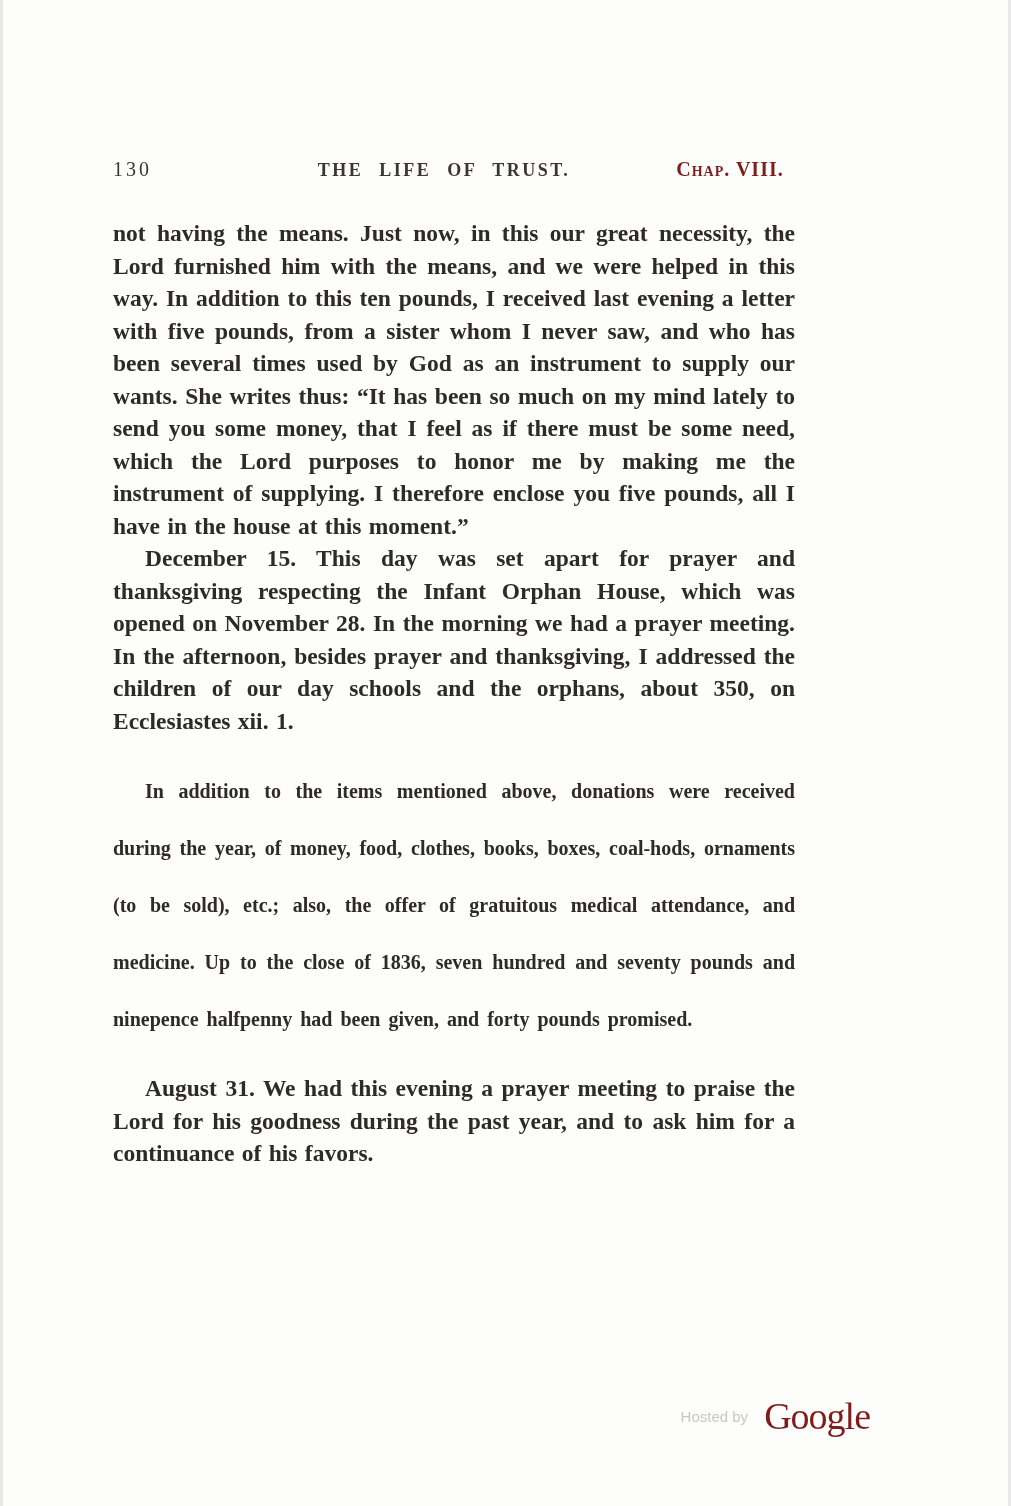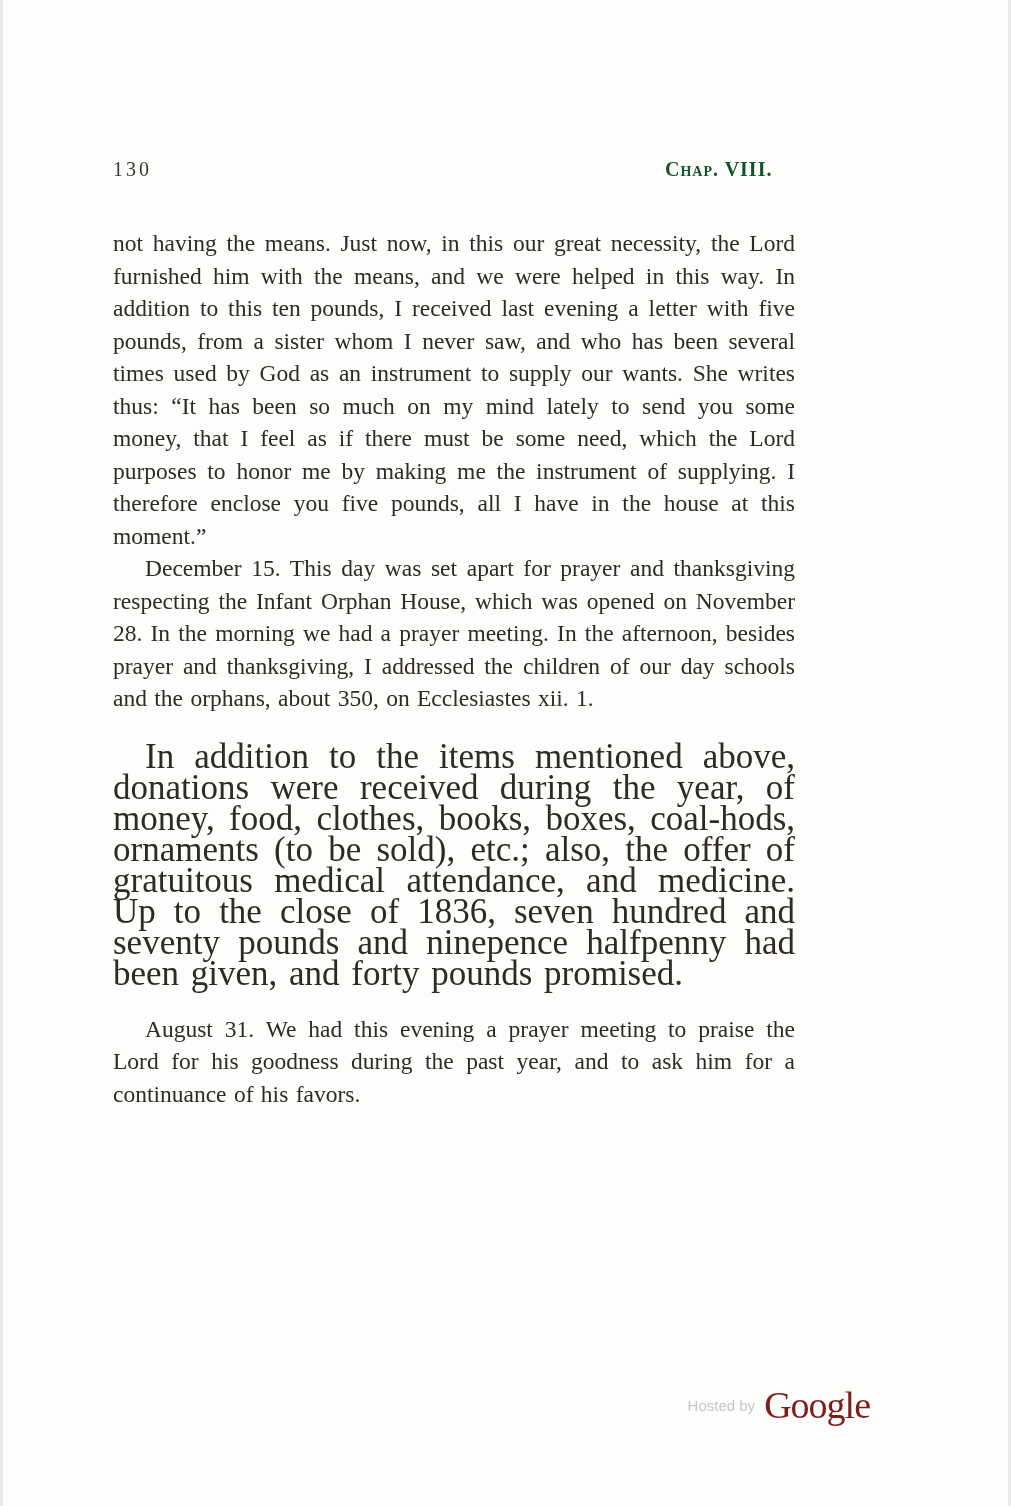--- a/index.html
+++ b/index.html
@@ -40,56 +40,57 @@
     flex: 1;
     text-align: center;
     font-size: 18px;
     letter-spacing: 2.5px;
     word-spacing: 9px;
     font-weight: bold;
     color: #3a3633;
   }
   .chapter-label {
     width: 130px;
-    text-align: left;
+    text-align: center;
     font-variant: small-caps;
     font-size: 20px;
     letter-spacing: 1px;
     font-weight: bold;
-    color: #14532d;
+    color: #7f1d1d;
   }
   .page-body {
-    margin-top: 46px;
+    margin-top: 36px;
     font-size: 23.5px;
     line-height: 32.5px;
     text-align: justify;
     word-spacing: 1.5px;
+    font-weight: bold;
   }
   .page-body p {
     margin: 0;
   }
   p.indent {
     text-indent: 32px;
   }
   p.wide {
-    font-size: 35px;
-    line-height: 31px;
+    font-size: 20px;
+    line-height: 57px;
     word-spacing: 3px;
     margin-top: 26px;
   }
   p.last {
     margin-top: 24px;
   }
   .watermark {
     position: absolute;
     right: 138px;
-    bottom: 79px;
+    bottom: 68px;
     display: flex;
     align-items: center;
-    gap: 9px;
+    gap: 16px;
     font-family: "Liberation Sans", sans-serif;
     user-select: none;
   }
   .hosted-by {
     font-size: 15px;
     color: #c7c7c7;
   }
   .google-logo {
     font-size: 38px;
     color: #7f1d1d;
@@ -99,20 +100,21 @@
 </style>
 </head>
 <body>
 
 <div class="page">
 
   <div class="content">
 
     <header class="page-header">
       <span class="page-number">130</span>
+      <span class="running-title">THE LIFE OF TRUST.</span>
       <span class="chapter-label">Chap. VIII.</span>
     </header>
 
     <main class="page-body">
       <p class="para">not having the means.  Just now, in this our great necessity, the Lord furnished him with the means, and we were helped in this way.  In addition to this ten pounds, I received last evening a letter with five pounds, from a sister whom I never saw, and who has been several times used by God as an instrument to supply our wants.  She writes thus: “It has been so much on my mind lately to send you some money, that I feel as if there must be some need, which the Lord purposes to honor me by making me the instrument of supplying.  I therefore enclose you five pounds, all I have in the house at this moment.”</p>
       <p class="para indent">December 15.  This day was set apart for prayer and thanksgiving respecting the Infant Orphan House, which was opened on November 28.  In the morning we had a prayer meeting.  In the afternoon, besides prayer and thanksgiving, I addressed the children of our day schools and the orphans, about 350, on Ecclesiastes xii. 1.</p>
       <p class="para indent wide">In addition to the items mentioned above, donations were received during the year, of money, food, clothes, books, boxes, coal-hods, ornaments (to be sold), etc.; also, the offer of gratuitous medical attendance, and medicine.  Up to the close of 1836, seven hundred and seventy pounds and ninepence halfpenny had been given, and forty pounds promised.</p>
       <p class="para indent last">August 31.  We had this evening a prayer meeting to praise the Lord for his goodness during the past year, and to ask him for a continuance of his favors.</p>
     </main>
 

